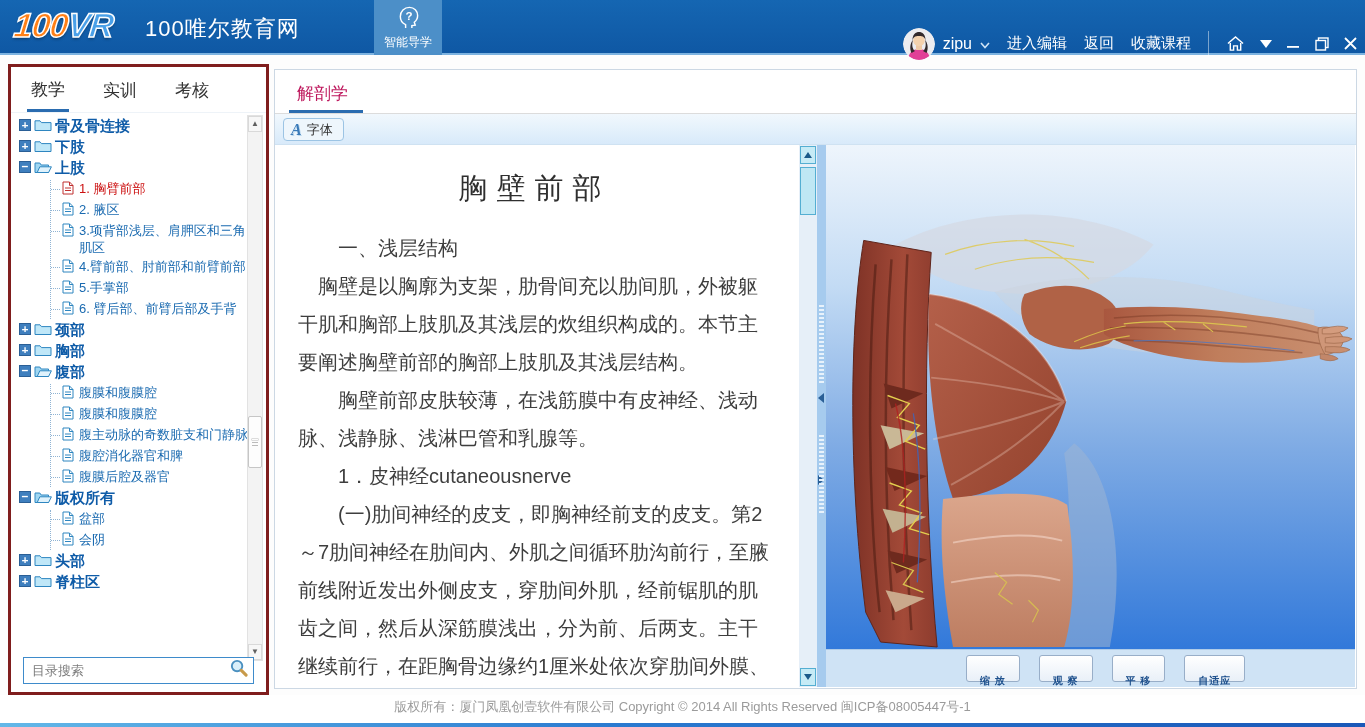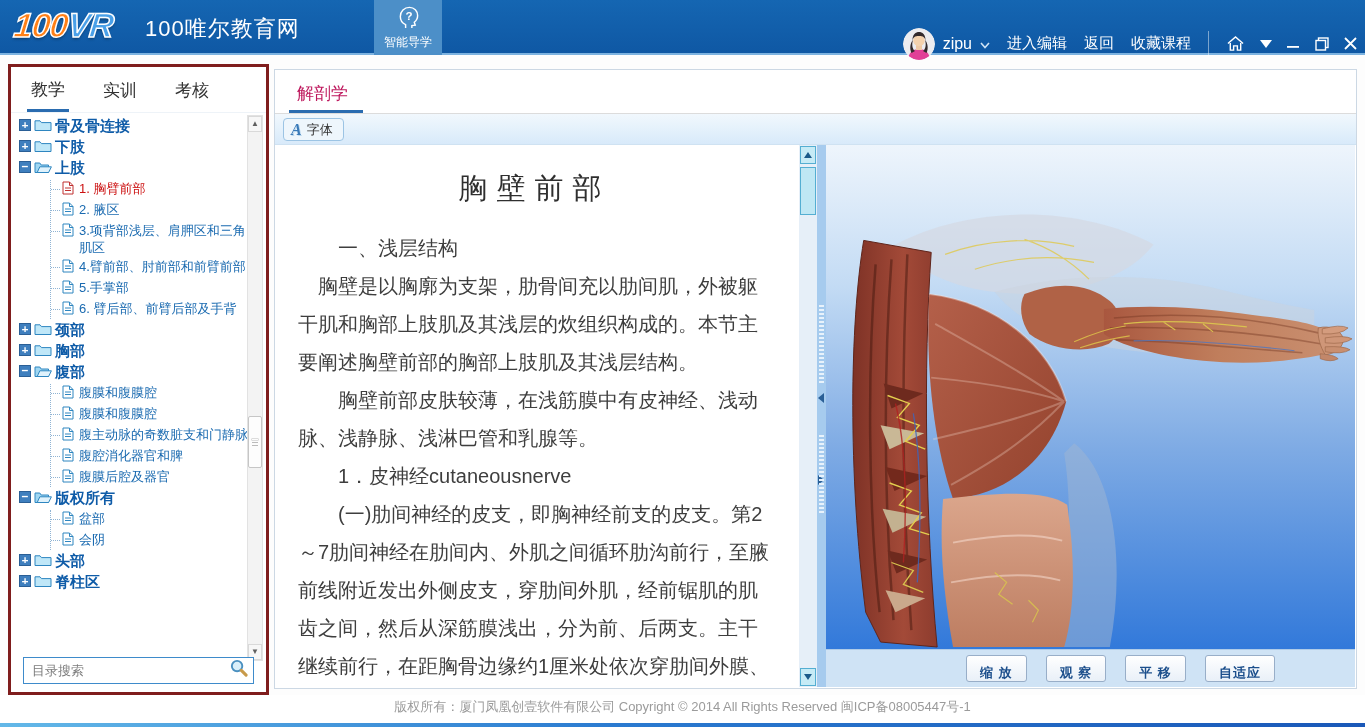--- a/index.html
+++ b/index.html
@@ -120,22 +120,22 @@
     border-left:6px solid #2a5f96; }
 
   
   .viewer { position:absolute; left:551px; top:75px; right:1px; bottom:1px; }
   .stage { position:absolute; left:0; right:0; top:0; bottom:38px;
     background:linear-gradient(180deg,#eef5fc 0%,#c3dbf4 28%,#7fabe4 60%,#3279da 100%);
     overflow:hidden; }
   .stage svg { position:absolute; left:0; top:0; width:100%; height:100%; }
   .vstrip { position:absolute; left:0; right:0; bottom:0; height:38px; background:#cfe3f5;
     border-top:1px solid #b0cce8; display:flex; align-items:center; padding-left:140px; gap:19px; }
-  .vbtn { height:27px; padding:4px 13px; background:linear-gradient(180deg,#ffffff,#e9f0f8);
-    border:1px solid #98aec8; border-radius:3px; font-weight:bold; font-size:13px;
+  .vbtn { height:27px; padding:12px 13px; background:linear-gradient(180deg,#ffffff,#e9f0f8);
+    border:1px solid #98aec8; border-radius:3px; font-weight:bold; font-size:10px;
     color:#1c4f8c; letter-spacing:1px; line-height:25px; cursor:pointer;
     font-family:"Liberation Sans",sans-serif; }
 
   
   .footer { position:absolute; left:0; right:0; top:695px; height:28px; background:#fff;
     text-align:center; font-size:13px; color:#9b9b9b; line-height:24px; }
   .bottombar { position:absolute; left:0; right:0; bottom:0; height:4px;
     background:linear-gradient(90deg,#63b8e8 0%,#2a7ad0 45%,#1a58b8 100%); }
 </style>
 </head>

